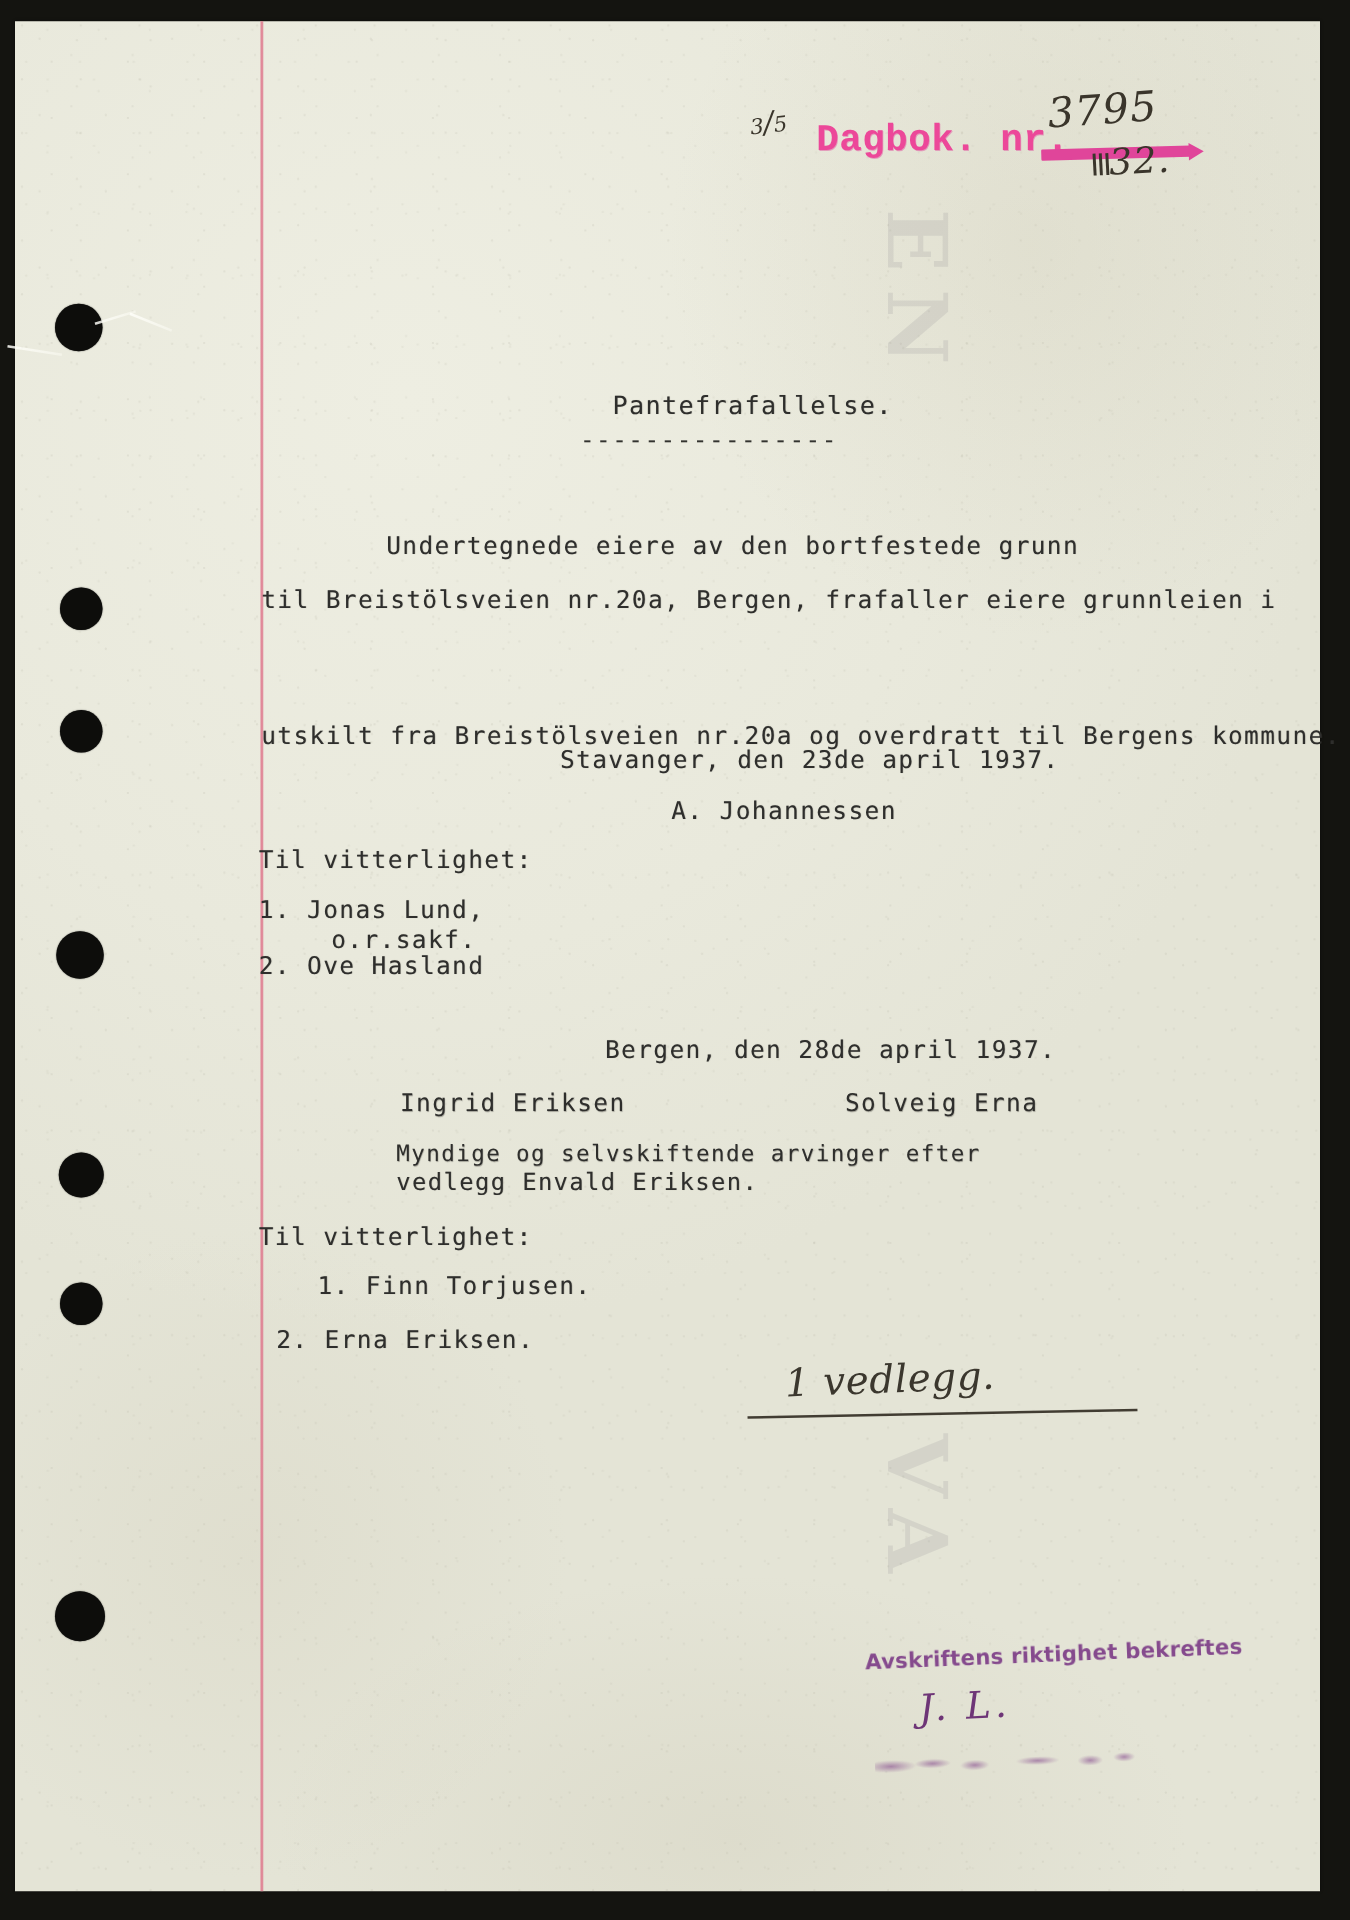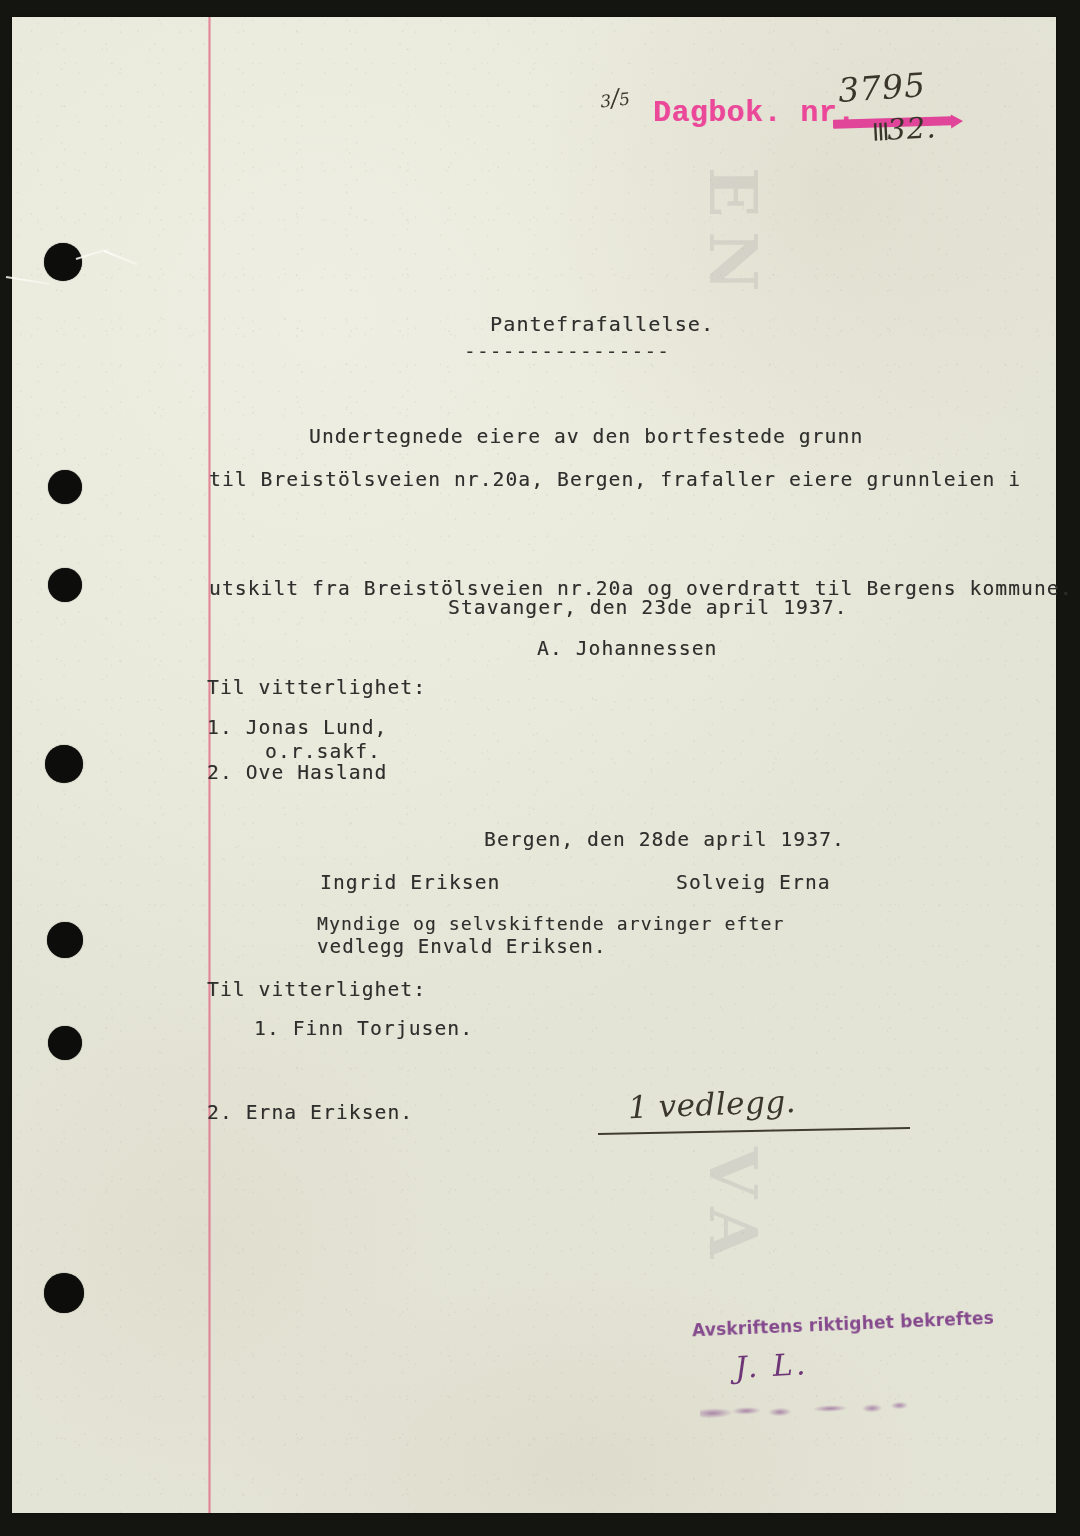--- a/index.html
+++ b/index.html
@@ -293,21 +293,21 @@
 
   <div class="tw" style="left:484px; top:828px;">Bergen, den 28de april 1937.</div>
   <div class="tw" style="left:320px; top:871px;">Ingrid Eriksen</div>
   <div class="tw" style="left:676px; top:871px;">Solveig Erna</div>
 
   <div class="tw" style="left:317px; top:913px; font-size:18px;">Myndige og selvskiftende arvinger efter</div>
   <div class="tw" style="left:317px; top:935px; font-size:19px;">vedlegg Envald Eriksen.</div>
 
   <div class="tw" style="left:207px; top:978px;">Til vitterlighet:</div>
   <div class="tw" style="left:207px; top:1017px;margin-left:47px;"><span>1.</span><span> </span><span>Finn Torjusen.</span></div>
-  <div class="tw" style="left:207px; top:1060px;margin-top:41px;"><span>2.</span><span> </span><span>Erna Eriksen.</span></div>
+  <div class="tw" style="left:221px; top:1060px;"><span>2.</span><span> </span><span>Erna Eriksen.</span></div>
 
   <div class="ink" id="vedlegg">1 vedlegg.</div>
   <div id="vedlegg-rule"></div>
 
   <div id="confirm-stamp">Avskriftens riktighet bekreftes</div>
   <div id="confirm-sign">J. L.</div>
   <div id="confirm-smudge"></div>
 
 </div>
 

